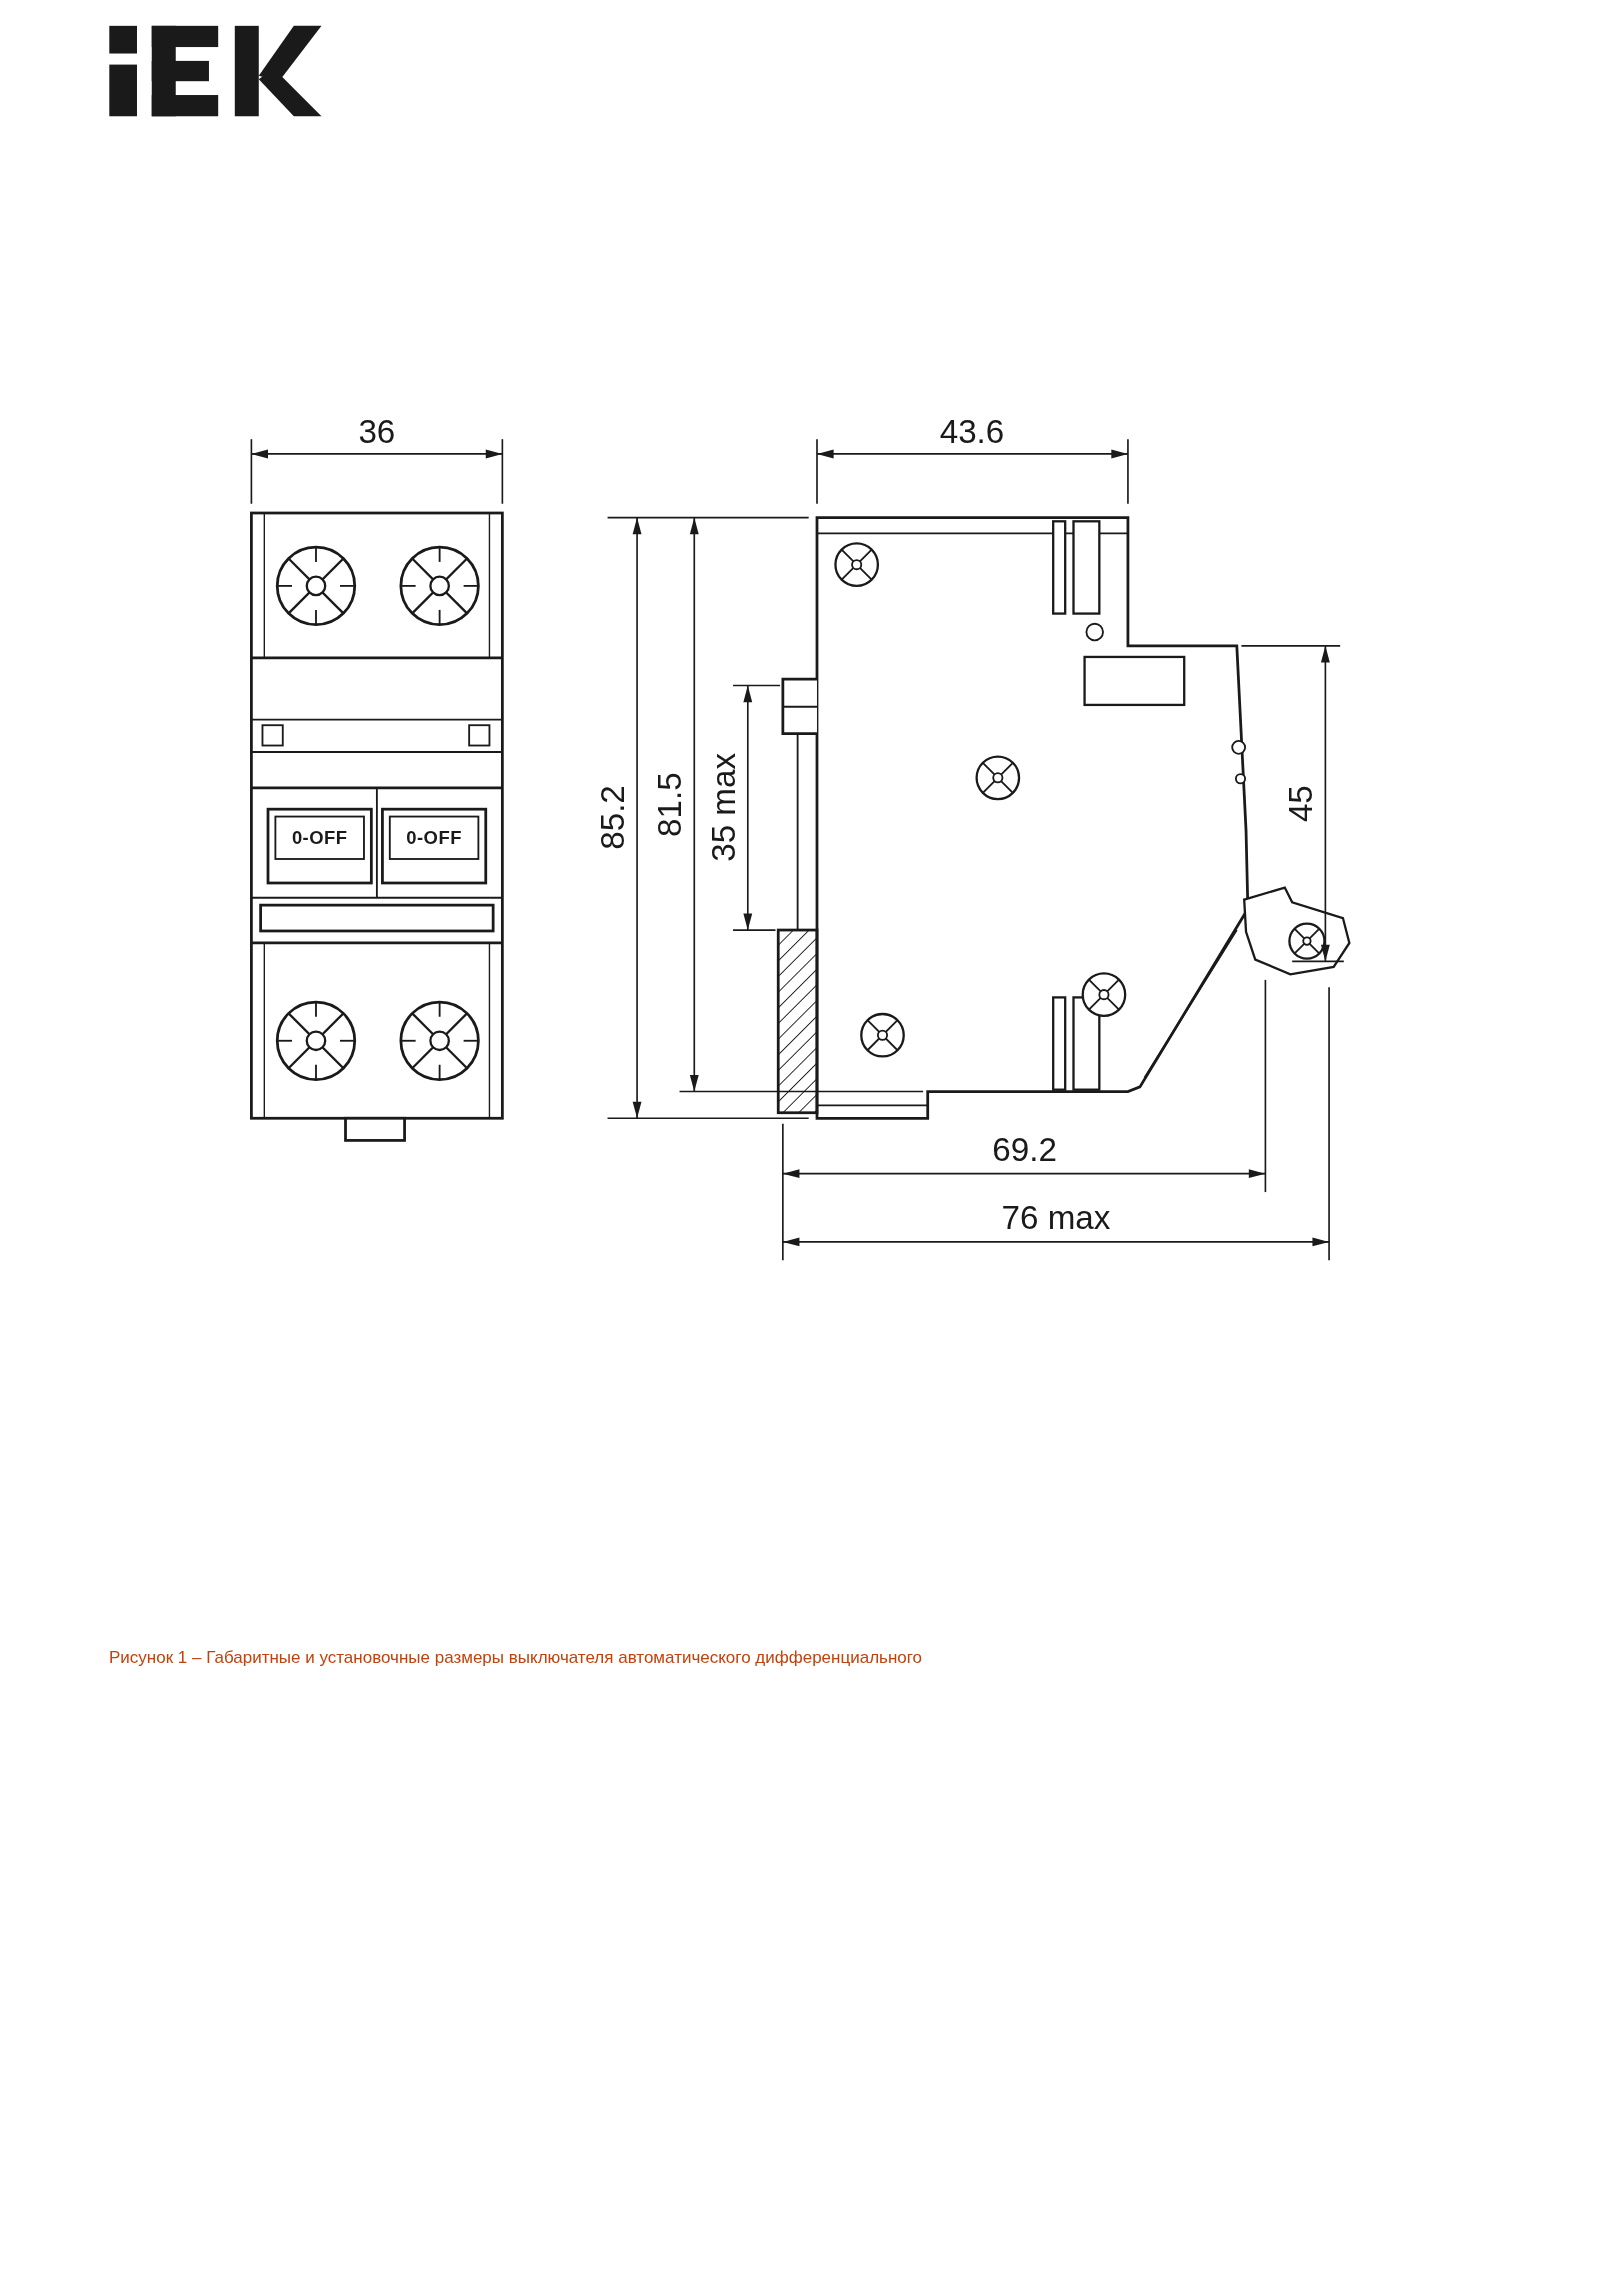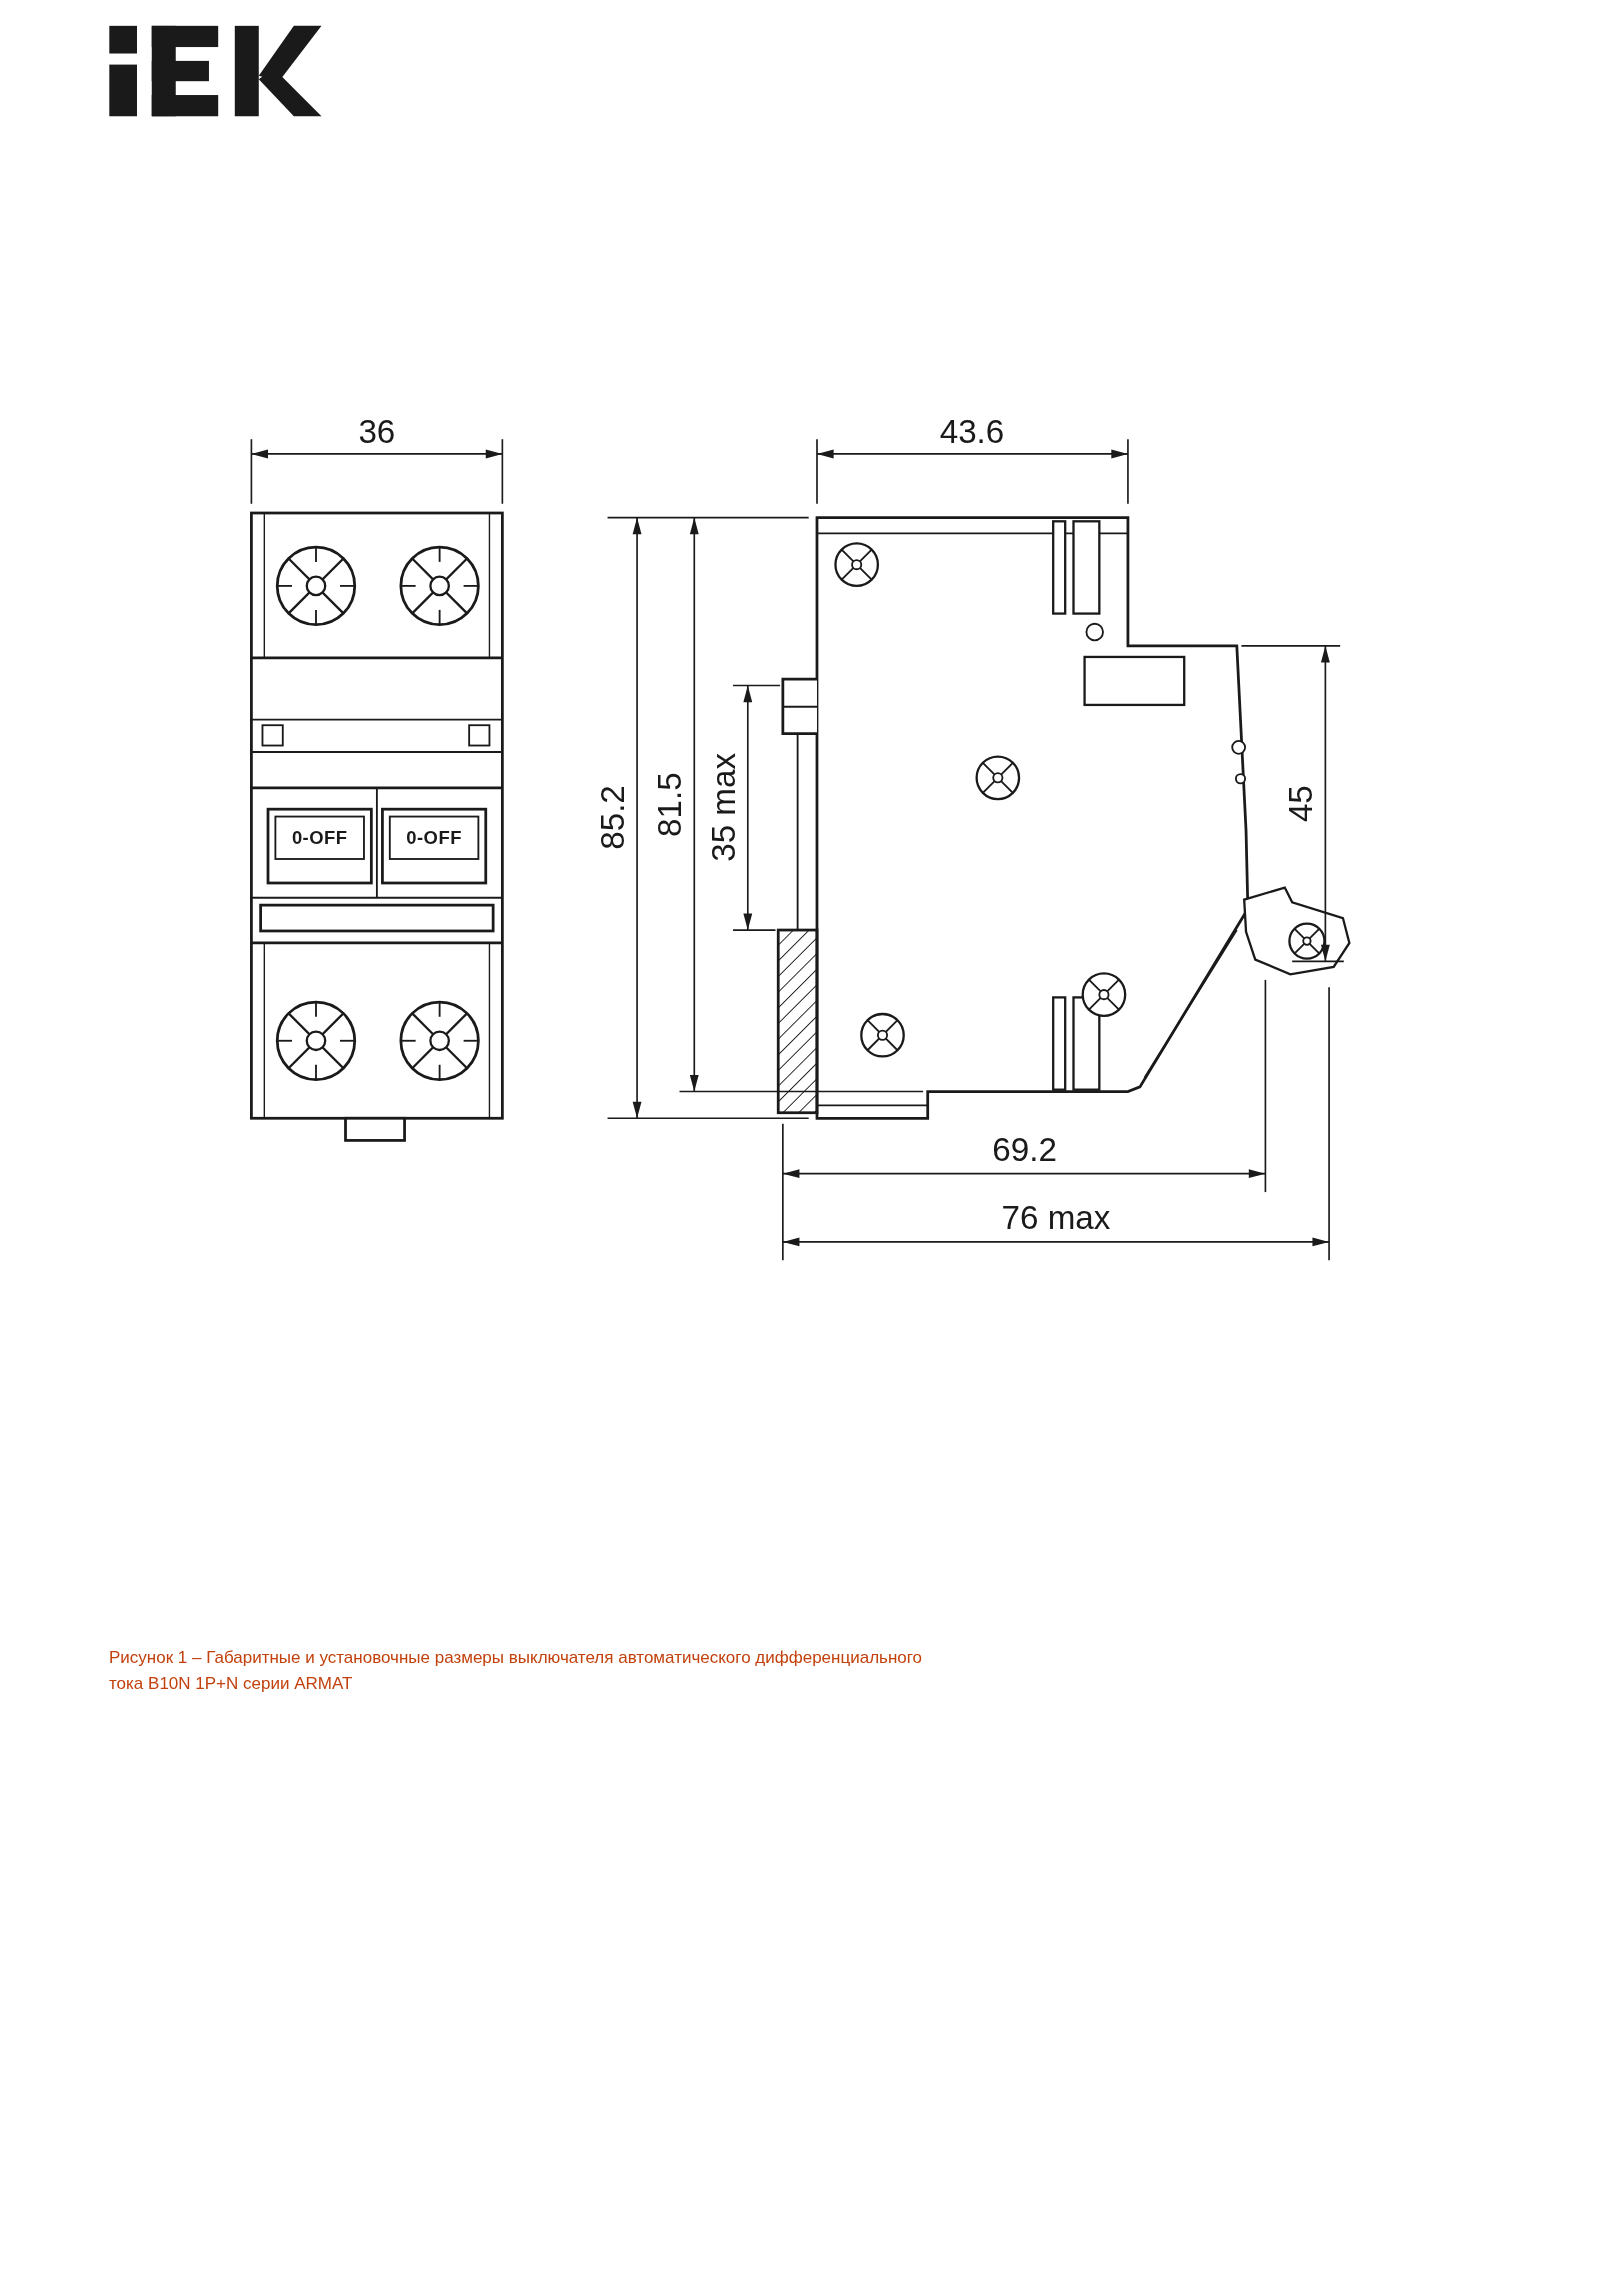--- a/index.html
+++ b/index.html
@@ -200,17 +200,16 @@
         <line class="dim" x1="1440" y1="1070" x2="1440" y2="1366"></line>
         <line class="dim" x1="848" y1="1346" x2="1440" y2="1346" marker-start="url(#arr)" marker-end="url(#arr)"></line>
         <text class="dim-text" x="1144" y="1332" text-anchor="middle">76 max</text>
       </g>
 
     </g>
   </svg>
 
   <div class="caption">
     <div>Рисунок 1 – Габаритные и установочные размеры выключателя автоматического дифференциального</div>
-    <div>тока B10N 1P+N серии ARMAT</div>
   </div>
 
 </div>
 
 
 </body></html>

